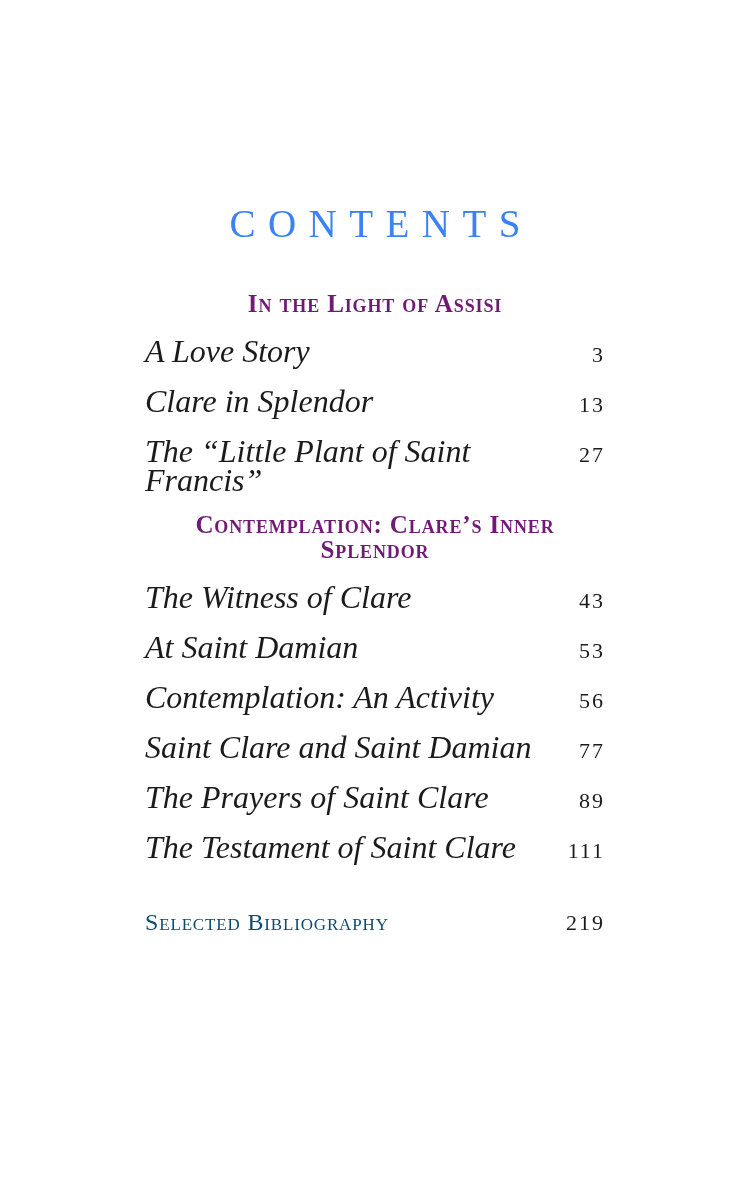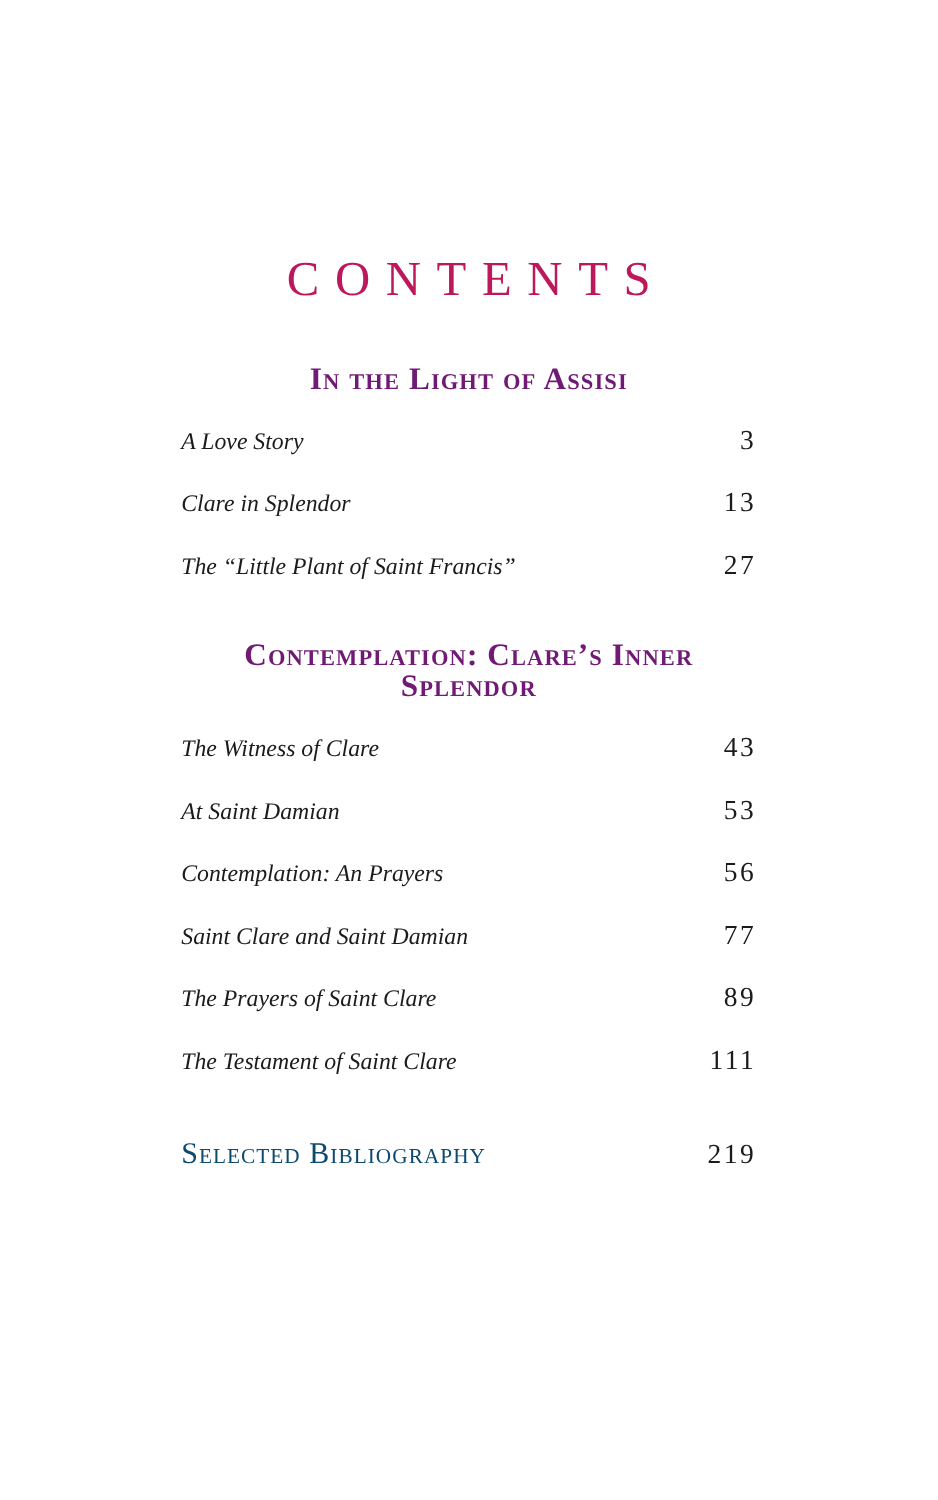--- a/index.html
+++ b/index.html
@@ -19,21 +19,21 @@
     margin: 0 auto;
     padding-top: 178px;
   }
   .toc-title {
     text-align: center;
     font-size: 39px;
     font-weight: 400;
     letter-spacing: 0.32em;
     text-indent: 0.32em;
     line-height: 1;
-    color: #be185d;
+    color: #3b82f6;
   }
   .section-heading {
     text-align: center;
     font-variant: small-caps;
     font-size: 25px;
     letter-spacing: 0.035em;
     line-height: 1;
     margin-top: 46px;
     color: #701a75;
   }
@@ -43,21 +43,21 @@
   .entry-row {
     display: flex;
     justify-content: space-between;
     align-items: baseline;
     margin-top: 21px;
     height: 29px;
     line-height: 29px;
   }
   .entry-title {
     font-style: italic;
-    font-size: 19px;
+    font-size: 32px;
     color: #1b1b1b;
   }
   .entry-title-smallcaps {
     font-style: normal;
     font-variant: small-caps;
     font-size: 24px;
     letter-spacing: 0.035em;
     color: #0c4a6e;
     font-family: Liberation Serif, serif;
   }
@@ -97,21 +97,21 @@
 
   <div class="entry-row">
     <span class="entry-title">The Witness of Clare</span>
     <span class="entry-page">43</span>
   </div>
   <div class="entry-row">
     <span class="entry-title">At Saint Damian</span>
     <span class="entry-page">53</span>
   </div>
   <div class="entry-row">
-    <span class="entry-title">Contemplation: An Prayers</span>
+    <span class="entry-title">Contemplation: An Activity</span>
     <span class="entry-page">56</span>
   </div>
 
 
   <div class="entry-row">
     <span class="entry-title">Saint Clare and Saint Damian</span>
     <span class="entry-page">77</span>
   </div>
   <div class="entry-row">
     <span class="entry-title">The Prayers of Saint Clare</span>

